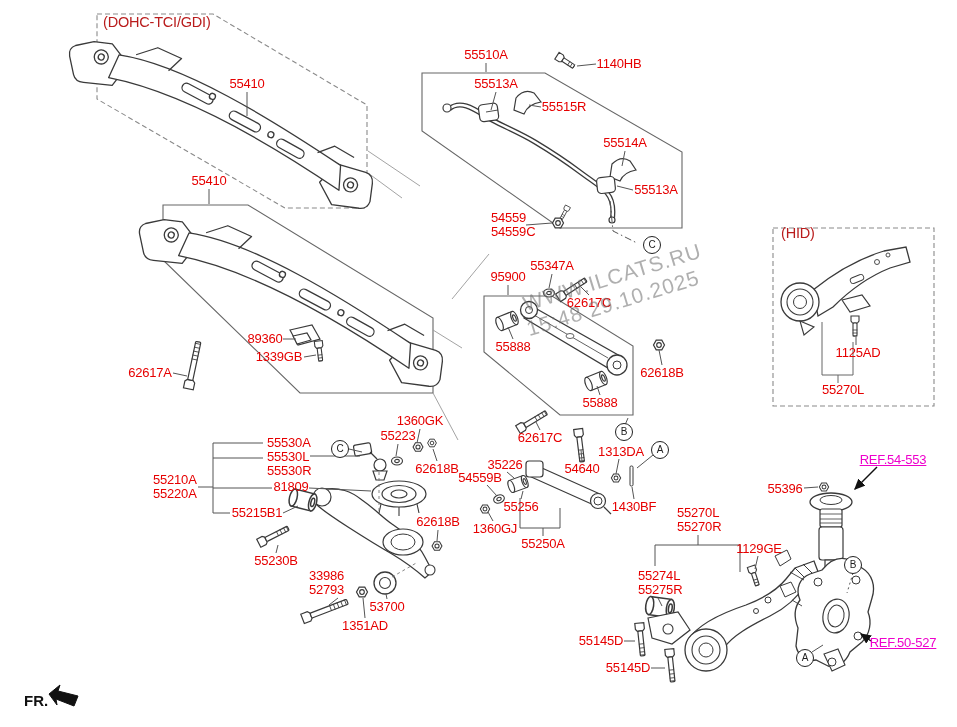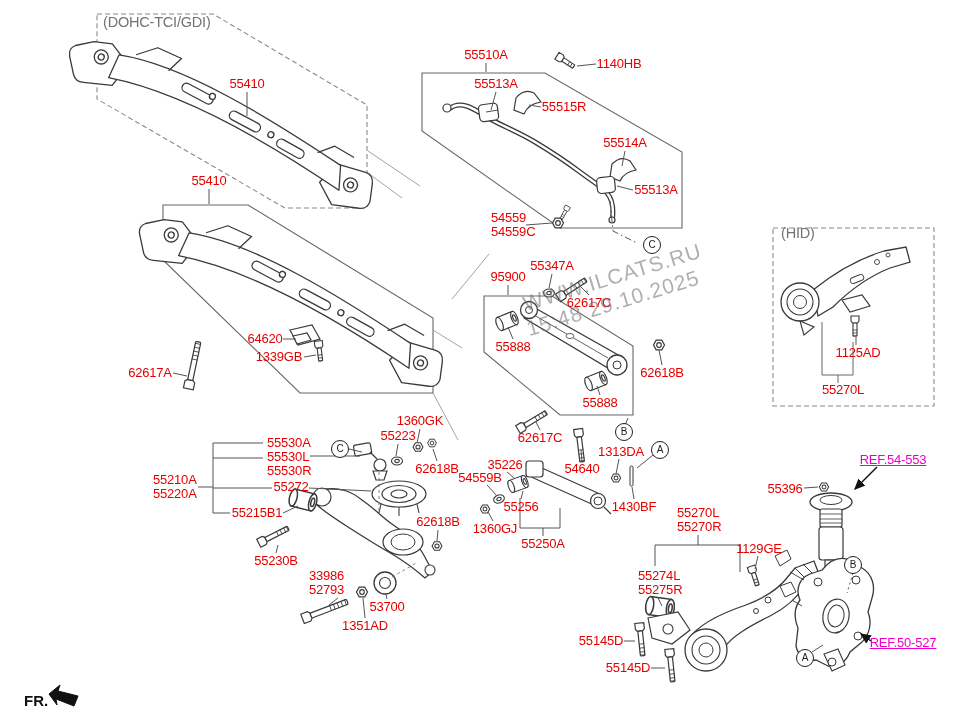--- a/index.html
+++ b/index.html
@@ -2,21 +2,21 @@
 <html style="--c-label_red: #e60000; --c-ref_magenta: #ee00cc; --c-line_dark: #3a3a3a; --c-line_gray: #8a8a8a; --c-watermark_gray: #6e6e6e;"><head>
 <meta charset="utf-8">
 <style>
   html,body{margin:0;padding:0;background:#fff;}
   .stage{position:relative;width:957px;height:727px;background:#ffffff;overflow:hidden;
          font-family:"Liberation Sans",sans-serif;}
   .art{position:absolute;left:0;top:0;}
   .lbl{position:absolute;color:var(--c-label_red,#e60000);font-size:13px;line-height:14px;
        white-space:nowrap;letter-spacing:-0.2px;}
   .lbl.center{transform:translateX(-50%);}
-  .lbl.blk{color:#737373;font-size:14.5px;}
+  .lbl.blk{color:#b91c1c;font-size:14.5px;}
   .lbl.ref{color:var(--c-ref_magenta,#ff00cc);text-decoration:underline;font-size:13px;}
   .lbl span{display:block;}
   .marker{position:absolute;width:16px;height:16px;border:1.4px solid #222;border-radius:50%;
           background:#fff;color:#222;font-size:10px;line-height:16px;text-align:center;
           transform:translate(-50%,-50%);}
   .watermark{position:absolute;left:520px;top:292px;color:rgba(110,110,110,0.55);
              font-size:21px;line-height:25px;transform:rotate(-17deg);transform-origin:left top;
              letter-spacing:1px;}
   .fr{position:absolute;left:24px;top:692px;color:#111;font-size:15px;font-weight:bold;text-align:right;}
 </style>
@@ -285,33 +285,33 @@
 </div>
 
 <div class="lbl center" style="left:552px;top:259px">55347A</div>
 <div class="lbl center" style="left:508px;top:270px">95900</div>
 <div class="lbl center" style="left:589px;top:296px">62617C</div>
 <div class="lbl center" style="left:513px;top:340px">55888</div>
 <div class="lbl center" style="left:662px;top:366px">62618B</div>
 <div class="lbl center" style="left:600px;top:396px">55888</div>
 <div class="lbl center" style="left:540px;top:431px">62617C</div>
 
-<div class="lbl center" style="left:265px;top:332px">64620</div>
+<div class="lbl center" style="left:265px;top:332px">89360</div>
 <div class="lbl center" style="left:279px;top:350px">1339GB</div>
 <div class="lbl center" style="left:150px;top:366px">62617A</div>
 
 <div class="lbl center" style="left:420px;top:414px">1360GK</div>
 <div class="lbl center" style="left:398px;top:429px">55223</div>
 <div class="lbl" style="left:267px;top:436px">
   <span>55530A</span>
   <span>55530L</span>
   <span>55530R</span>
 </div>
 <div class="lbl center" style="left:437px;top:462px">62618B</div>
-<div class="lbl center" style="left:291px;top:480px">55272</div>
+<div class="lbl center" style="left:291px;top:480px">81809</div>
 <div class="lbl" style="left:153px;top:473px">
   <span>55210A</span>
   <span>55220A</span>
 </div>
 <div class="lbl center" style="left:257px;top:506px">55215B1</div>
 <div class="lbl center" style="left:276px;top:554px">55230B</div>
 <div class="lbl" style="left:309px;top:569px">
   <span>33986</span>
   <span>52793</span>
 </div>

